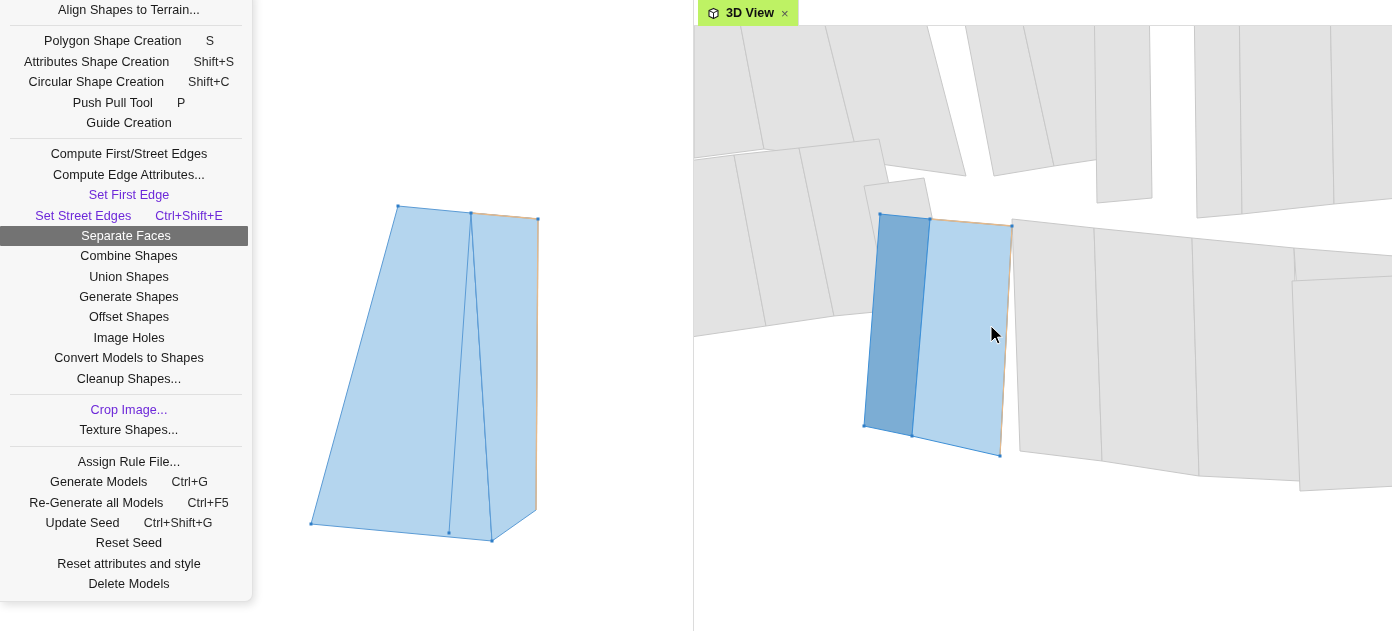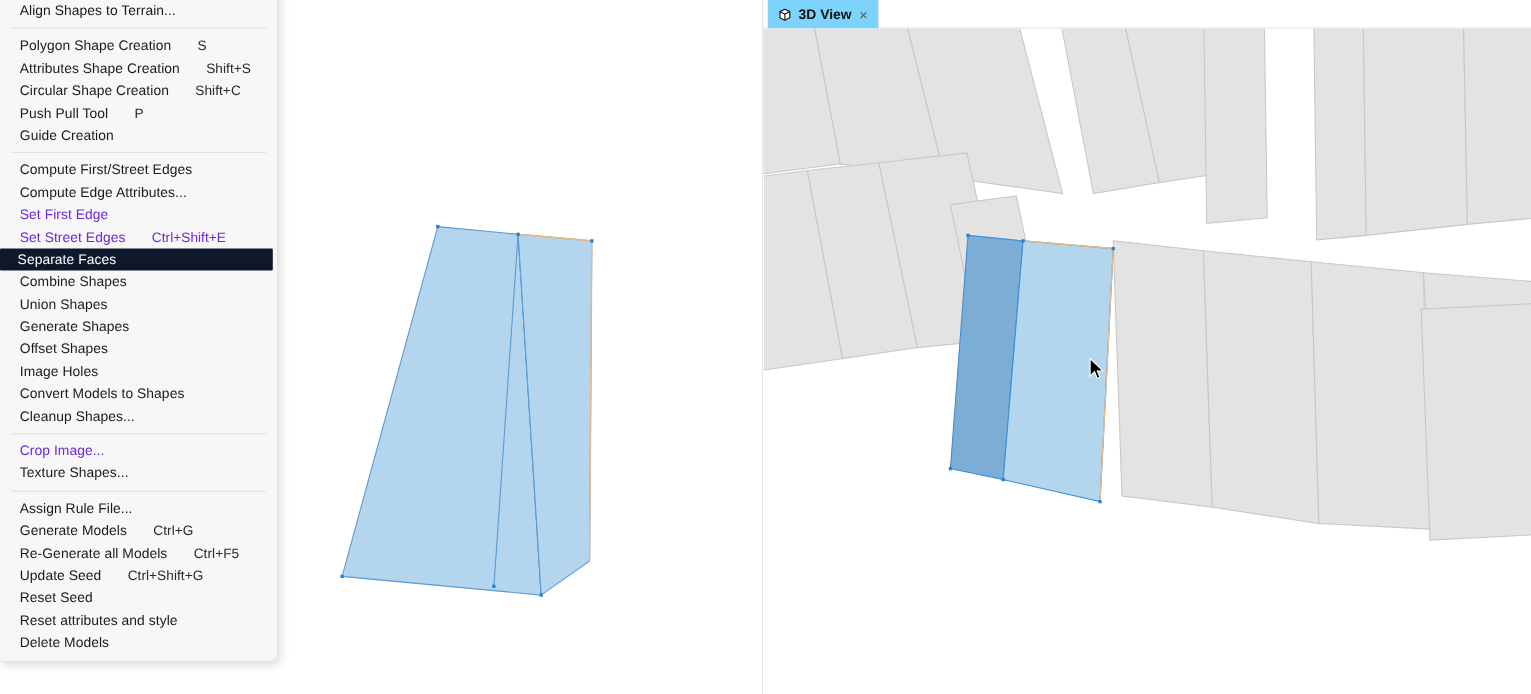--- a/index.html
+++ b/index.html
@@ -57,33 +57,33 @@
   .menu-item {
     position: relative;
     height: 20.4px;
     line-height: 20.4px;
     padding: 0 12px 0 18px;
     font-size: 12.6px;
     color: #1a1a1a;
     white-space: nowrap;
     display: flex;
     align-items: center;
-    justify-content: flex-start;
+    justify-content: center;
     letter-spacing: 0.05px;
   }
   .menu-item .mi-label { display: block; }
   .menu-item .mi-accel {
     color: #2a2a2a;
     font-size: 12.4px;
     padding-left: 24px;
   }
   .menu-item.disabled .mi-label,
   .menu-item.disabled .mi-accel { color: #6d28d9; }
   .menu-item.selected {
-    background: #0f172a;
+    background: #737373;
     margin: 0 4px 0 0;
     border-radius: 1px;
     padding-left: 16px;
   }
   .menu-item.selected .mi-label,
   .menu-item.selected .mi-accel { color: #ffffff; }
   .menu-sep {
     height: 1px;
     background: #e0e0e0;
     margin: 5px 10px 5px 10px;
@@ -110,21 +110,21 @@
     background: #dcdcdc;
   }
   .tab {
     position: absolute;
     left: 4px; top: 0;
     height: 26px;
     display: flex;
     align-items: center;
     gap: 6px;
     padding: 0 9px 0 9px;
-    background: #7dd3fc;
+    background: #bef264;
     border-right: 1px solid #dcdcdc;
     font-size: 12.6px;
     font-weight: bold;
     color: #101010;
   }
   .tab-icon { width: 13px; height: 13px; display: block; }
   .tab-close {
     font-size: 13px;
     font-weight: normal;
     color: #555;

